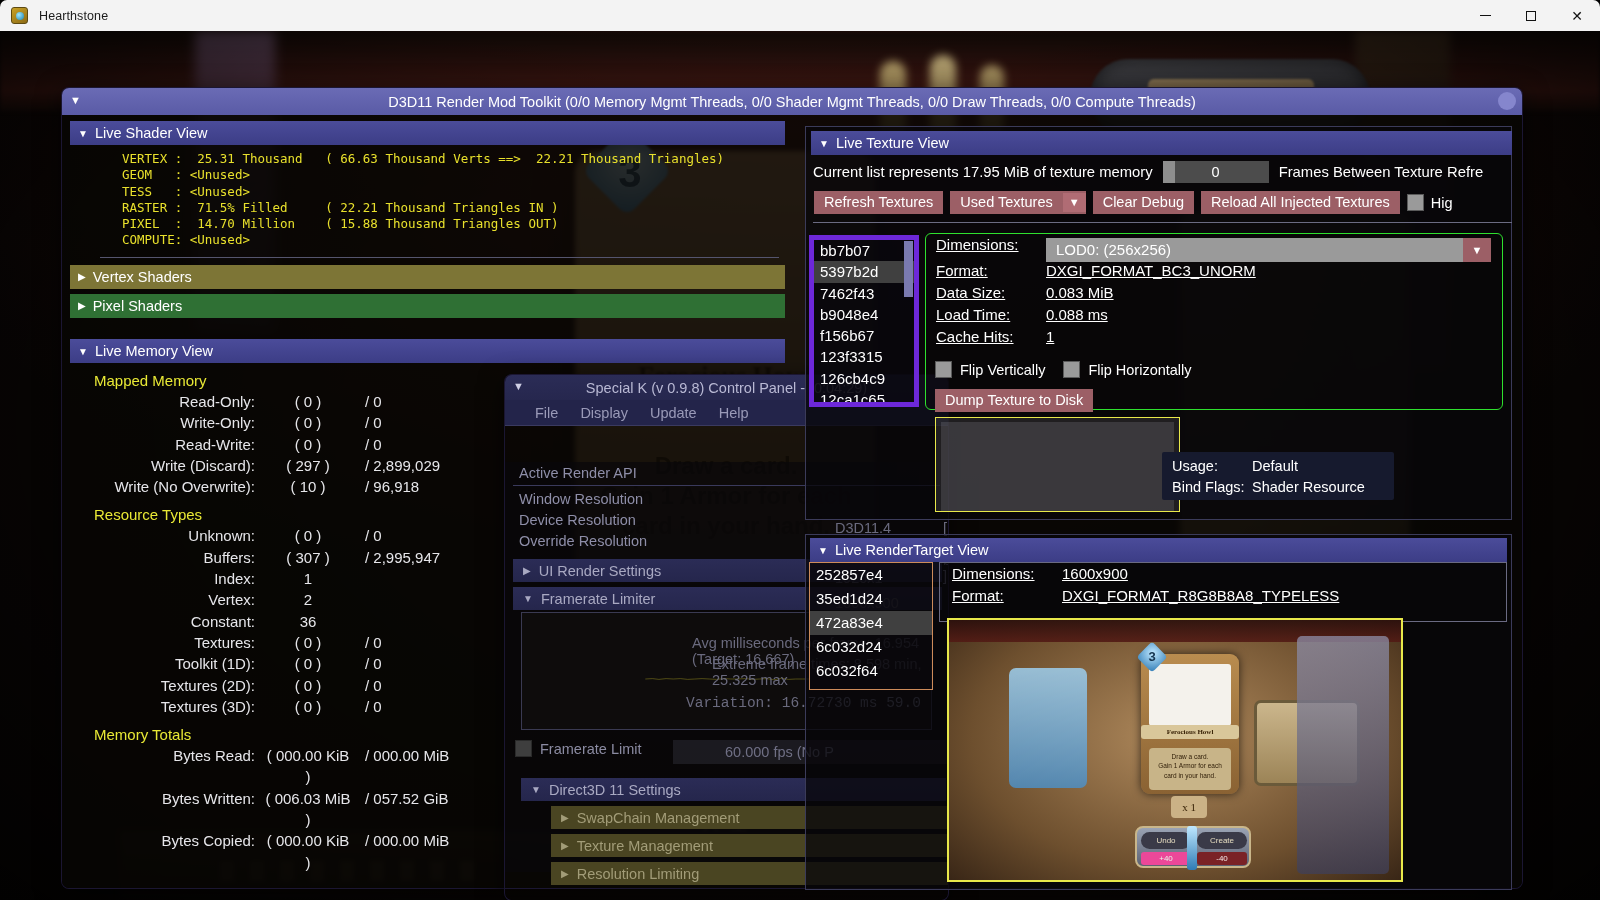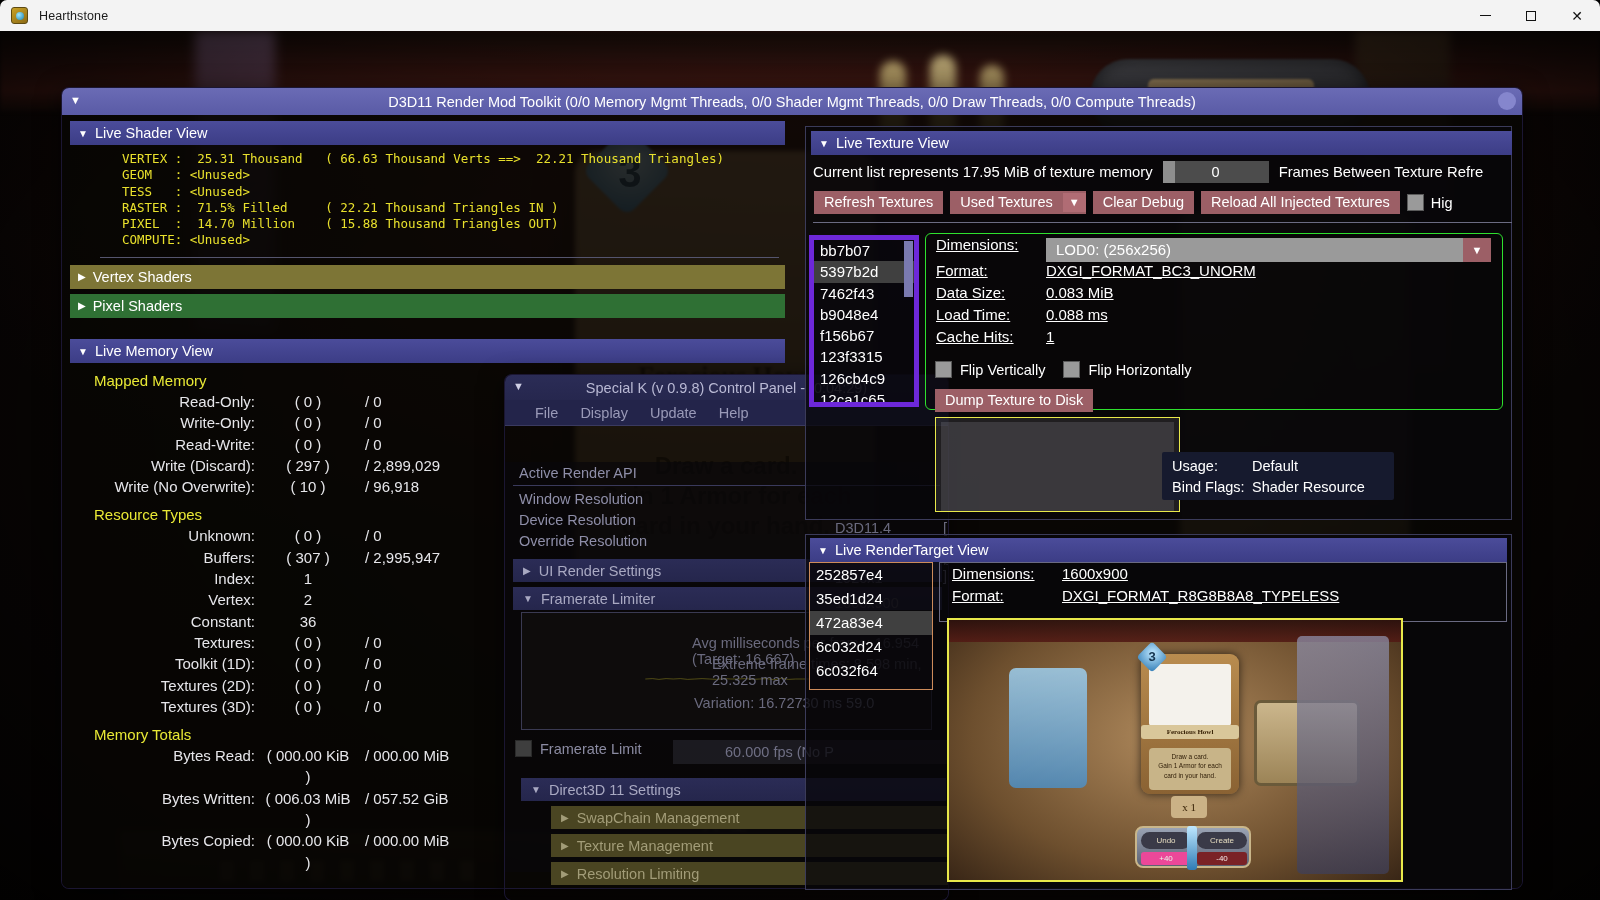--- a/index.html
+++ b/index.html
@@ -401,21 +401,21 @@
         <span style="font-size:10px">▼</span>
         <span>Framerate Limiter</span>
       </div>
 
       <div id="fps-graph">
         <svg id="fps-line" width="411" height="20" viewBox="0 0 411 20">
           <polyline fill="none" stroke="#9a9120" stroke-width="1.2" points="0,10 18,9 34,11 52,9 70,10 88,9 106,11 124,10 142,9 160,10 178,11 196,9 214,10 232,10 250,9 268,11 286,10 304,9 322,12 340,8 358,11 376,10 394,10 411,10"></polyline>
         </svg>
         <div class="fps-text" style="left:170px; top:22px;">Avg milliseconds per-frame: 16.954  (Target: 16.667)</div>
         <div class="fps-text" style="left:190px; top:43px;">Extreme frame times:     8.598 min, 25.325 max</div>
-        <div class="fps-text" style="left:172px; top:82px;">Variation:  16.72730 ms        59.0</div>
+        <div class="fps-text" style="left:164px; top:82px;font-family:Liberation Mono, monospace;">Variation:  16.72730 ms        59.0</div>
       </div>
 
       <div id="sk-limit-row">
         <span class="checkbox dark"></span>
         <span style="color:#8b8ba2;font-size:14.5px;width:116px">Framerate Limit</span>
         <span id="sk-limit-box" style="position:absolute;left:158px;top:0;width:290px;padding-left:52px">60.000 fps (No P</span>
       </div>
 
       <div class="sk-hdr" style="position:absolute;left:8px;top:312px;width:425px">
         <span style="font-size:10px">▼</span>

